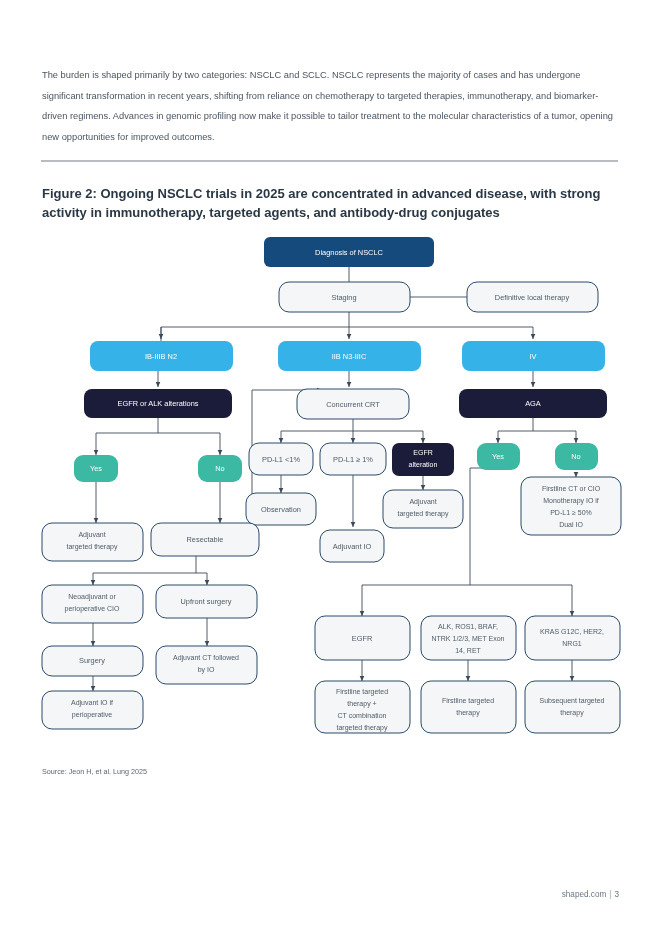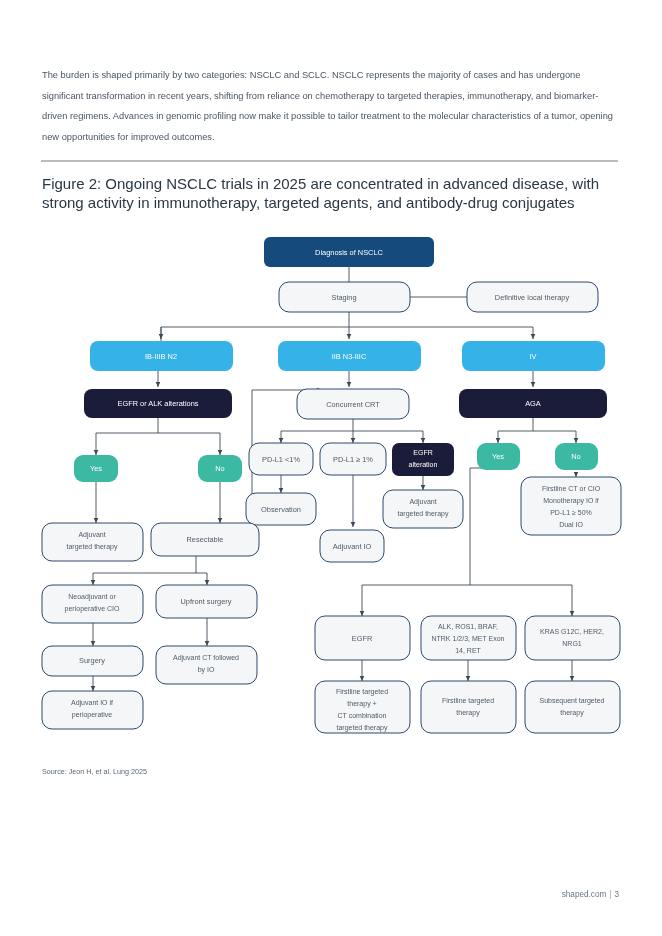--- a/index.html
+++ b/index.html
@@ -17,22 +17,22 @@
     position:absolute;left:42px;top:56px;width:576px;
     font-size:9.3px;line-height:20.6px;color:#4a5563;
   }
 
   .rule{
     position:absolute;left:41px;top:160px;width:577px;height:2px;
     background:#b8bcc0;
   }
 
   .fig-title{
-    position:absolute;left:42px;top:174px;width:560px;
-    font-size:15px;font-weight:normal;line-height:19px;color:#2a3744;
+    position:absolute;left:42px;top:184px;width:560px;
+    font-size:13px;font-weight:bold;line-height:19px;color:#2a3744;
   }
 
   .source{
     position:absolute;left:42px;top:767px;
     font-size:7.2px;color:#5a6673;
   }
 
   .footer{
     position:absolute;right:43px;top:890px;
     font-size:8.2px;color:#6b7784;

